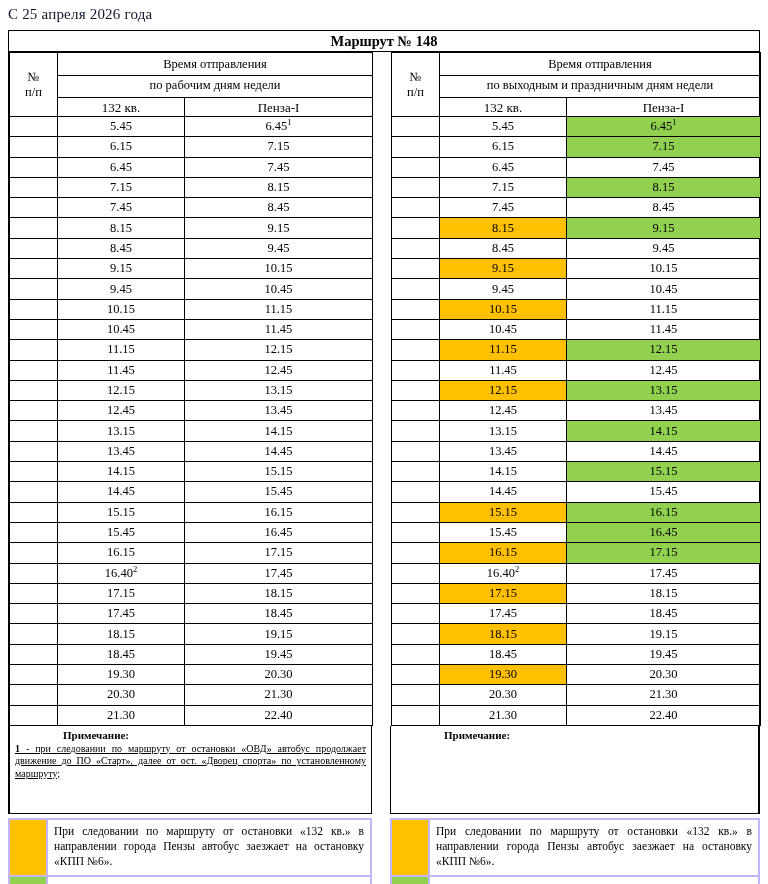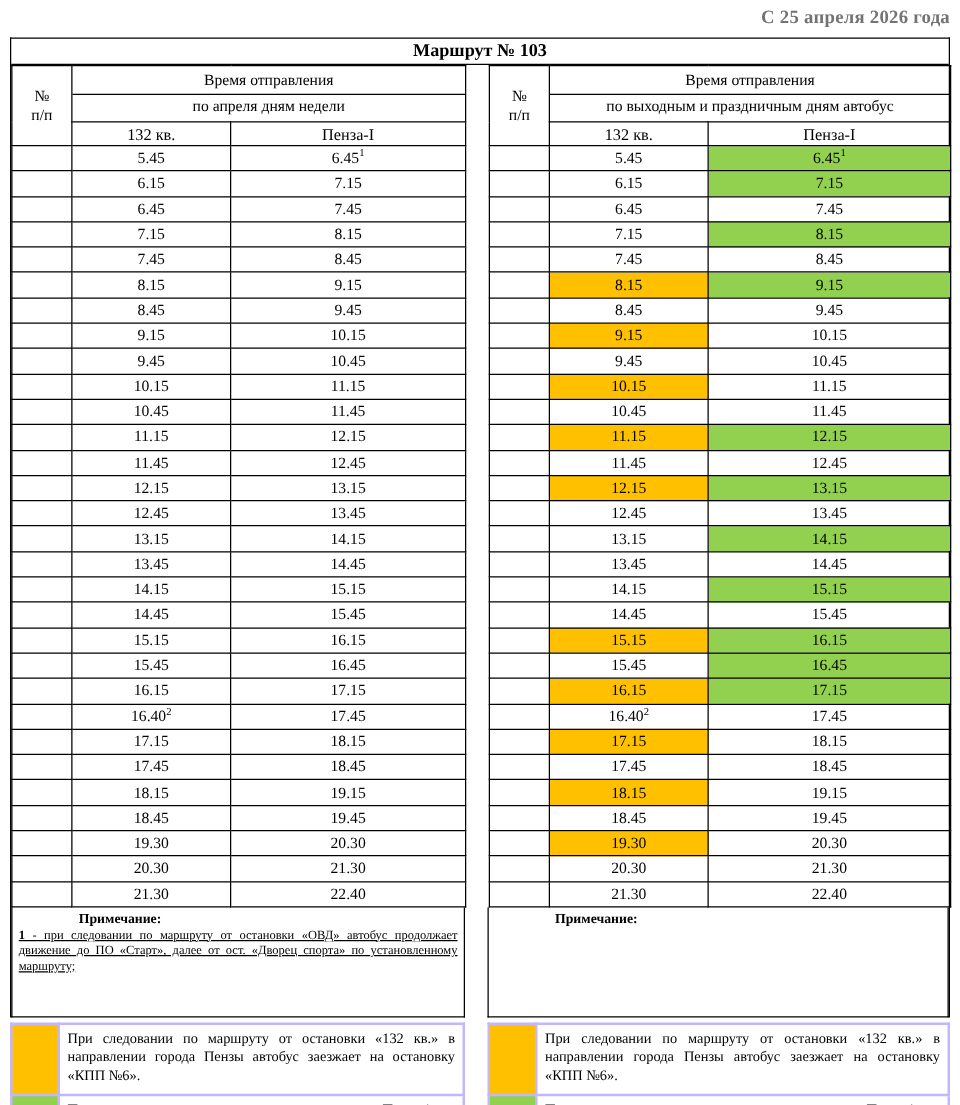--- a/index.html
+++ b/index.html
@@ -4,23 +4,23 @@
 <style>
   html,body{margin:0;padding:0;}
   body{
     width:768px;height:884px;background:#ffffff;
     font-family:"Liberation Serif","DejaVu Serif",serif;
     color:#000;overflow:hidden;
   }
   .page{position:relative;width:768px;height:884px;box-sizing:border-box;padding:0 8px;}
 
   .date-banner{
-    text-align:right;
-    color:#737373;
-    font-weight:bold;
+    text-align:left;
+    color:#0f172a;
+    font-weight:normal;
     font-size:15px;
     letter-spacing:.2px;
     padding:6px 0 7px 0;
   }
 
   
   .route-frame{
     border:1.6px solid #000;
     border-bottom:none;
     box-sizing:border-box;
@@ -118,39 +118,39 @@
   }
 </style>
 </head>
 <body>
 
 <div class="page">
 
   <div class="date-banner">С 25 апреля 2026 года</div>
 
   <div class="route-frame">
-    <div class="route-title">Маршрут № 103</div>
+    <div class="route-title">Маршрут № 148</div>
 
     <div class="tables-row">
       <div class="tbl-wrap tbl-left">
         <table class="sched">
           <colgroup>
               <col class="c-num">
               <col class="c-a">
               <col class="c-b">
             </colgroup>
           <tbody>
             <tr>
               <td rowspan="2" class="hdr-np">
                 <span>№</span><br>
                 <span>п/п</span>
               </td>
               <td colspan="2" class="hdr-main">
                 <span class="l1">Время отправления</span>
-                <span class="l2">по апреля дням недели</span>
+                <span class="l2">по рабочим дням недели</span>
               </td>
             </tr>
             <tr>
               <td class="hdr-sub">132 кв.</td>
               <td class="hdr-sub">Пенза-I</td>
             </tr>
           <tr>
                 <td class="idx"></td>
                 <td class="time">5.45</td>
                 <td class="time">6.45<sup>1</sup></td>
@@ -314,21 +314,21 @@
               <col class="c-b">
             </colgroup>
           <tbody>
             <tr>
               <td rowspan="2" class="hdr-np">
                 <span>№</span><br>
                 <span>п/п</span>
               </td>
               <td colspan="2" class="hdr-main">
                 <span class="l1">Время отправления</span>
-                <span class="l2">по выходным и праздничным дням автобус</span>
+                <span class="l2">по выходным и праздничным дням недели</span>
               </td>
             </tr>
             <tr>
               <td class="hdr-sub">132 кв.</td>
               <td class="hdr-sub">Пенза-I</td>
             </tr>
           <tr>
                 <td class="idx"></td>
                 <td class="time">5.45</td>
                 <td class="time" style="background: rgb(146, 208, 80);">6.45<sup>1</sup></td>

